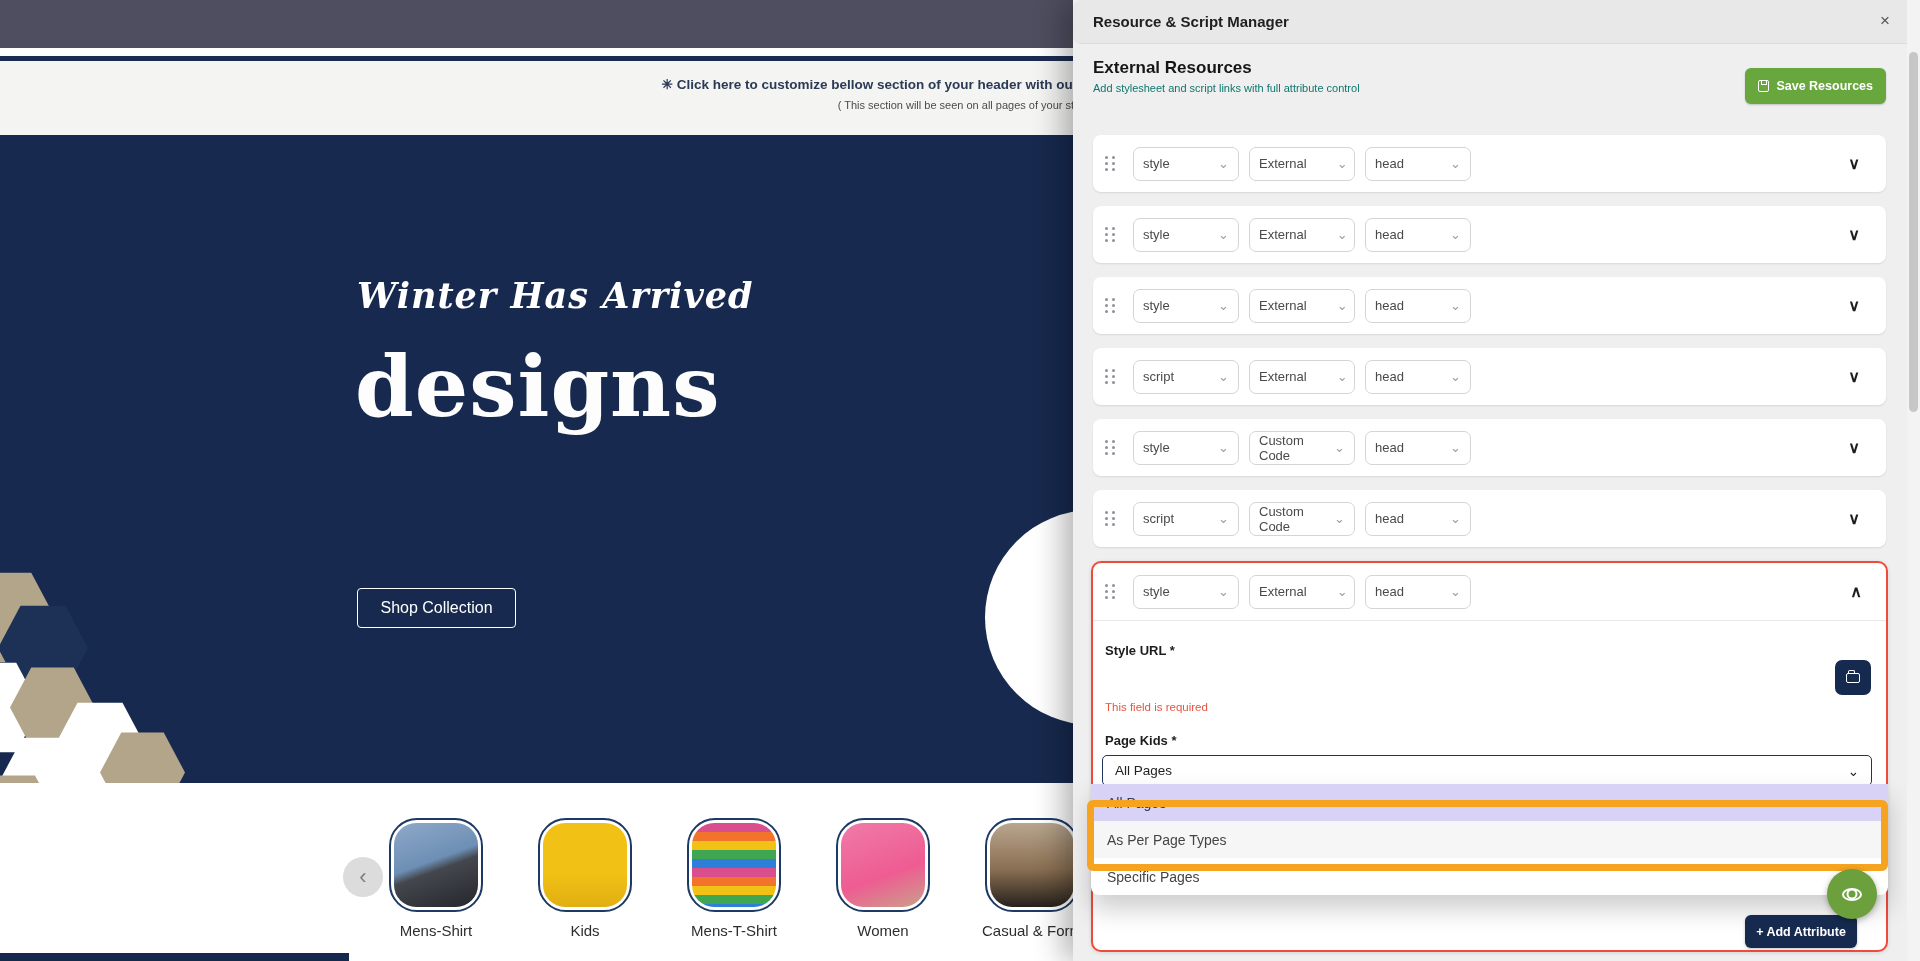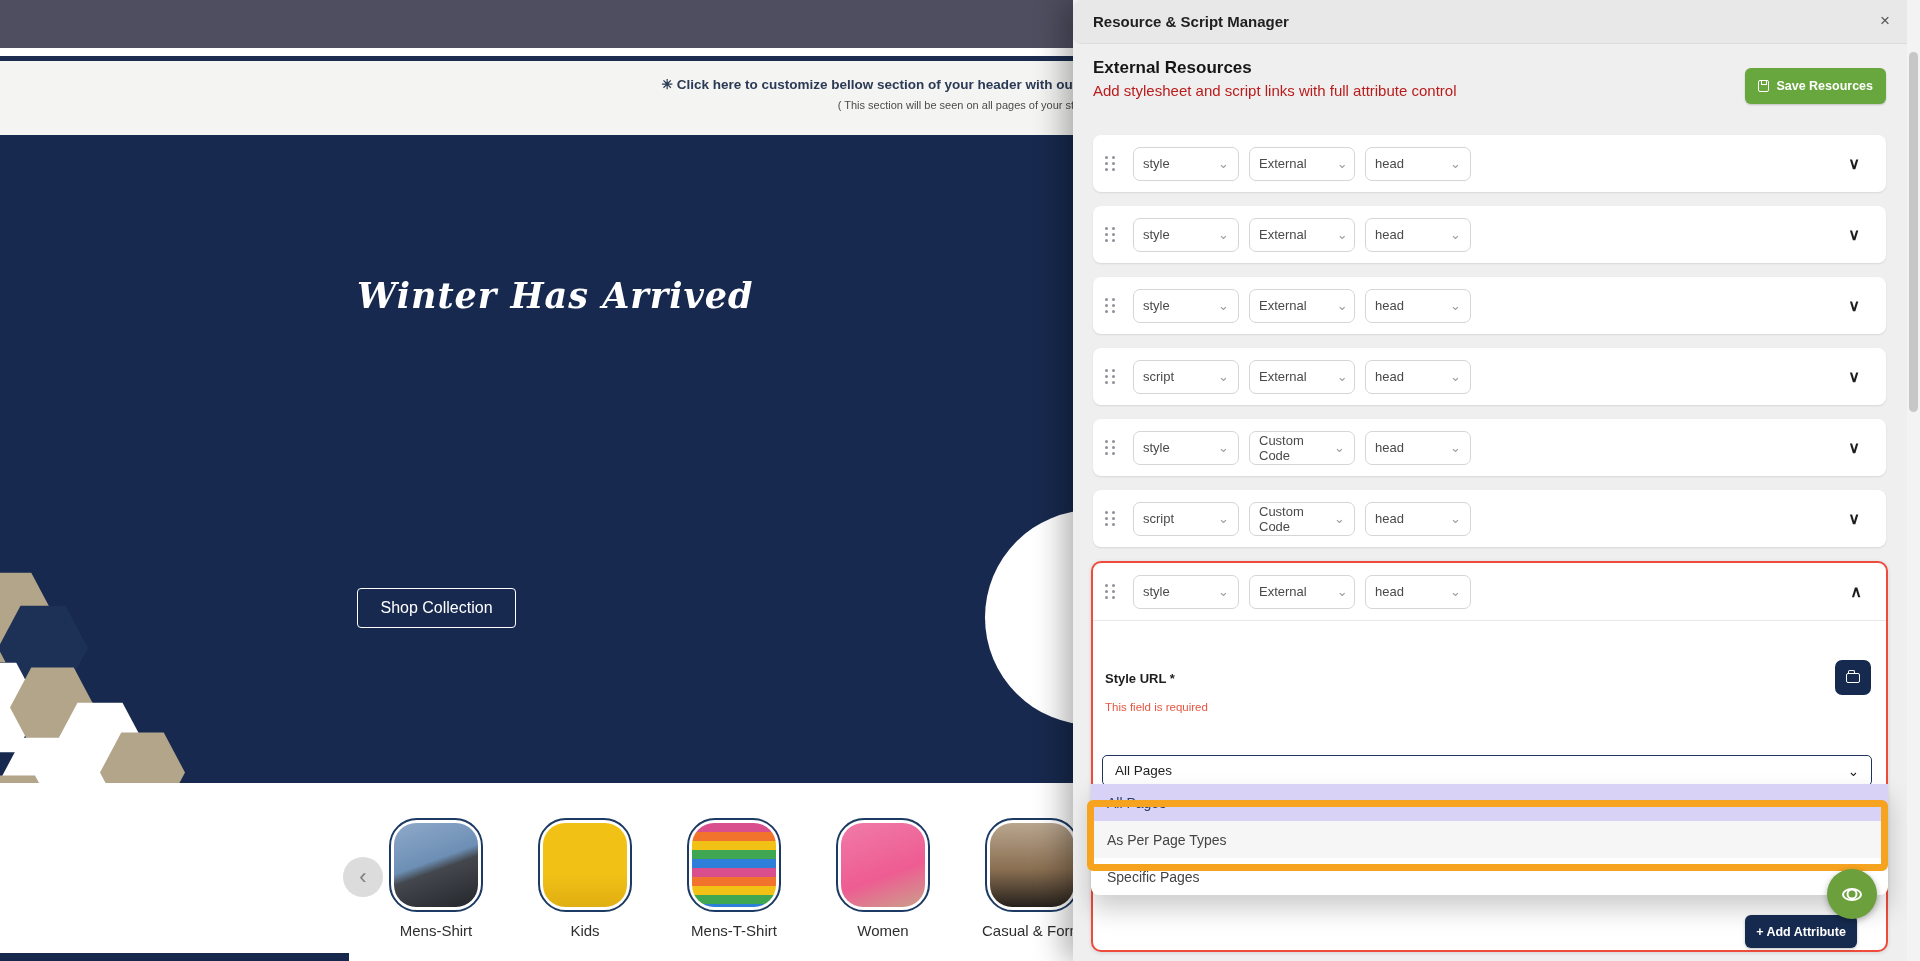--- a/index.html
+++ b/index.html
@@ -46,21 +46,21 @@
   .bottom-strip { position:absolute; left:0; top:953px; width:349px; height:8px; background:#16294d; z-index:2; }
 
   
   .panel { position:absolute; left:1073px; top:0; width:847px; height:961px; background:#f0efef; z-index:10;
     box-shadow:-10px 0 28px rgba(0,0,0,.3); }
   .panel-header { position:absolute; left:0; top:0; width:847px; height:44px; background:#e9e8e8;
     border-bottom:1px solid #dddcdc;border-radius:9px; }
   .panel-title { position:absolute; left:20px; top:13px; font-size:15px; font-weight:700; color:#1f1f1f; }
   .panel-close { position:absolute; right:30px; top:11px; font-size:17px; color:#555; cursor:pointer; }
   .section-heading { position:absolute; left:20px; top:58px; font-size:17px; font-weight:700; color:#161616; }
-  .section-sub { position:absolute; left:20px; top:82px; font-size:15px; color:#b91c1c; }
+  .section-sub { position:absolute; left:20px; top:82px; font-size:11px; color:#0f766e; }
   .save-btn { position:absolute; right:34px; top:68px; height:33px; padding:18px 13px; background:#68a63e;
     border-radius:6px; color:#fff; font-size:12.5px; font-weight:700; display:inline-flex; align-items:center;
     gap:7px; cursor:pointer; box-shadow:0 1px 2px rgba(0,0,0,.2); }
   .floppy { display:inline-block; width:11px; height:12px; border:1.5px solid #fff; border-radius:2px; position:relative; }
   .floppy:before { content:""; position:absolute; left:2px; top:-1px; width:4px; height:4px; border:1.5px solid #fff; border-top:none; }
 
   .res-row { position:absolute; left:20px; width:793px; height:57px; background:#ffffff; border-radius:8px;
     box-shadow:0 1px 2px rgba(0,0,0,.1); display:flex; align-items:center; padding:0 26px 0 12px; gap:10px; }
   .drag { display:grid; grid-template-columns:repeat(2,3px); grid-gap:3px 4px; margin-right:8px; cursor:grab; }
   .drag i { width:3px; height:3px; background:#8f8f98; border-radius:50%; }
@@ -68,21 +68,21 @@
     border:1px solid #d5d5d5; border-radius:7px; background:#fff; padding:0 9px; font-size:13px; color:#4a4a4a;
     cursor:pointer;gap:24px; }
   .sel .caret { color:#9b9b9b; font-size:13px; margin-left:6px; }
   .row-chevron { margin-left:auto; font-size:16px; font-weight:700; color:#1d1d1d; cursor:pointer; }
 
   .exp-card { position:absolute; left:18px; top:561px; width:797px; height:391px; background:#ffffff;
     border:2px solid #ee4b3c; border-radius:10px; box-shadow:0 1px 4px rgba(0,0,0,.12); z-index:4; }
   .exp-head { position:absolute; left:0; top:0; width:100%; height:57px; display:flex; align-items:center;
     padding:0 24px 0 12px; gap:10px; }
   .exp-divider { position:absolute; left:0; top:57px; width:100%; height:1px; background:#e8e8e8; }
-  .fld-label { position:absolute; left:12px; font-size:13px; font-weight:700; color:#1d1d1d;margin-top:28px; }
+  .fld-label { position:absolute; left:12px; font-size:13px; font-weight:700; color:#1d1d1d; }
   .url-input { position:absolute; left:9px; top:97px; width:725px; height:35px; border:1px solid #cfcfcf;
     border-radius:8px; padding:0 12px; font-size:13.5px; color:#333; background:#fff;
     font-family:"Liberation Sans",sans-serif; }
   .url-input::placeholder { color:#9a9a9a; }
   .folder-btn { position:absolute; left:742px; top:97px; width:36px; height:35px; background:#152a4e;
     border-radius:7px; display:flex; align-items:center; justify-content:center; cursor:pointer; }
   .folder { display:inline-block; width:14px; height:10px; border:1.6px solid #fff; border-radius:2px; position:relative; }
   .folder:before { content:""; position:absolute; left:1px; top:-4px; width:5px; height:3px;
     border:1.6px solid #fff; border-bottom:none; border-radius:2px 2px 0 0; }
   .fld-error { position:absolute; left:12px; top:138px; font-size:11.5px; color:#e65540; }
@@ -132,20 +132,21 @@
     <div class="hex faint" style="left:-2px;  top:468px; width:90px; height:90px;"></div>
     <div class="hex white" style="left:-55px; top:525px; width:95px; height:95px;"></div>
     <div class="hex tan" style="left:10px;  top:530px; width:85px; height:85px;"></div>
     <div class="hex white" style="left:55px;  top:565px; width:90px; height:90px;"></div>
     <div class="hex white" style="left:0px;   top:600px; width:90px; height:90px;"></div>
     <div class="hex tan" style="left:100px; top:595px; width:85px; height:85px;"></div>
     <div class="hex tan" style="left:-25px; top:638px; width:80px; height:80px;"></div>
 
     <div class="hero-eyebrow">Winter Has Arrived</div>
     <div class="hero-title">
+      <div>designs</div>
     </div>
     <div class="hero-cta">Shop Collection</div>
   </div>
 
   <div class="shop-section"></div>
   <div class="carousel-prev">
     <span>‹</span>
   </div>
 
   <div class="cat-item" style="left:389px;">

